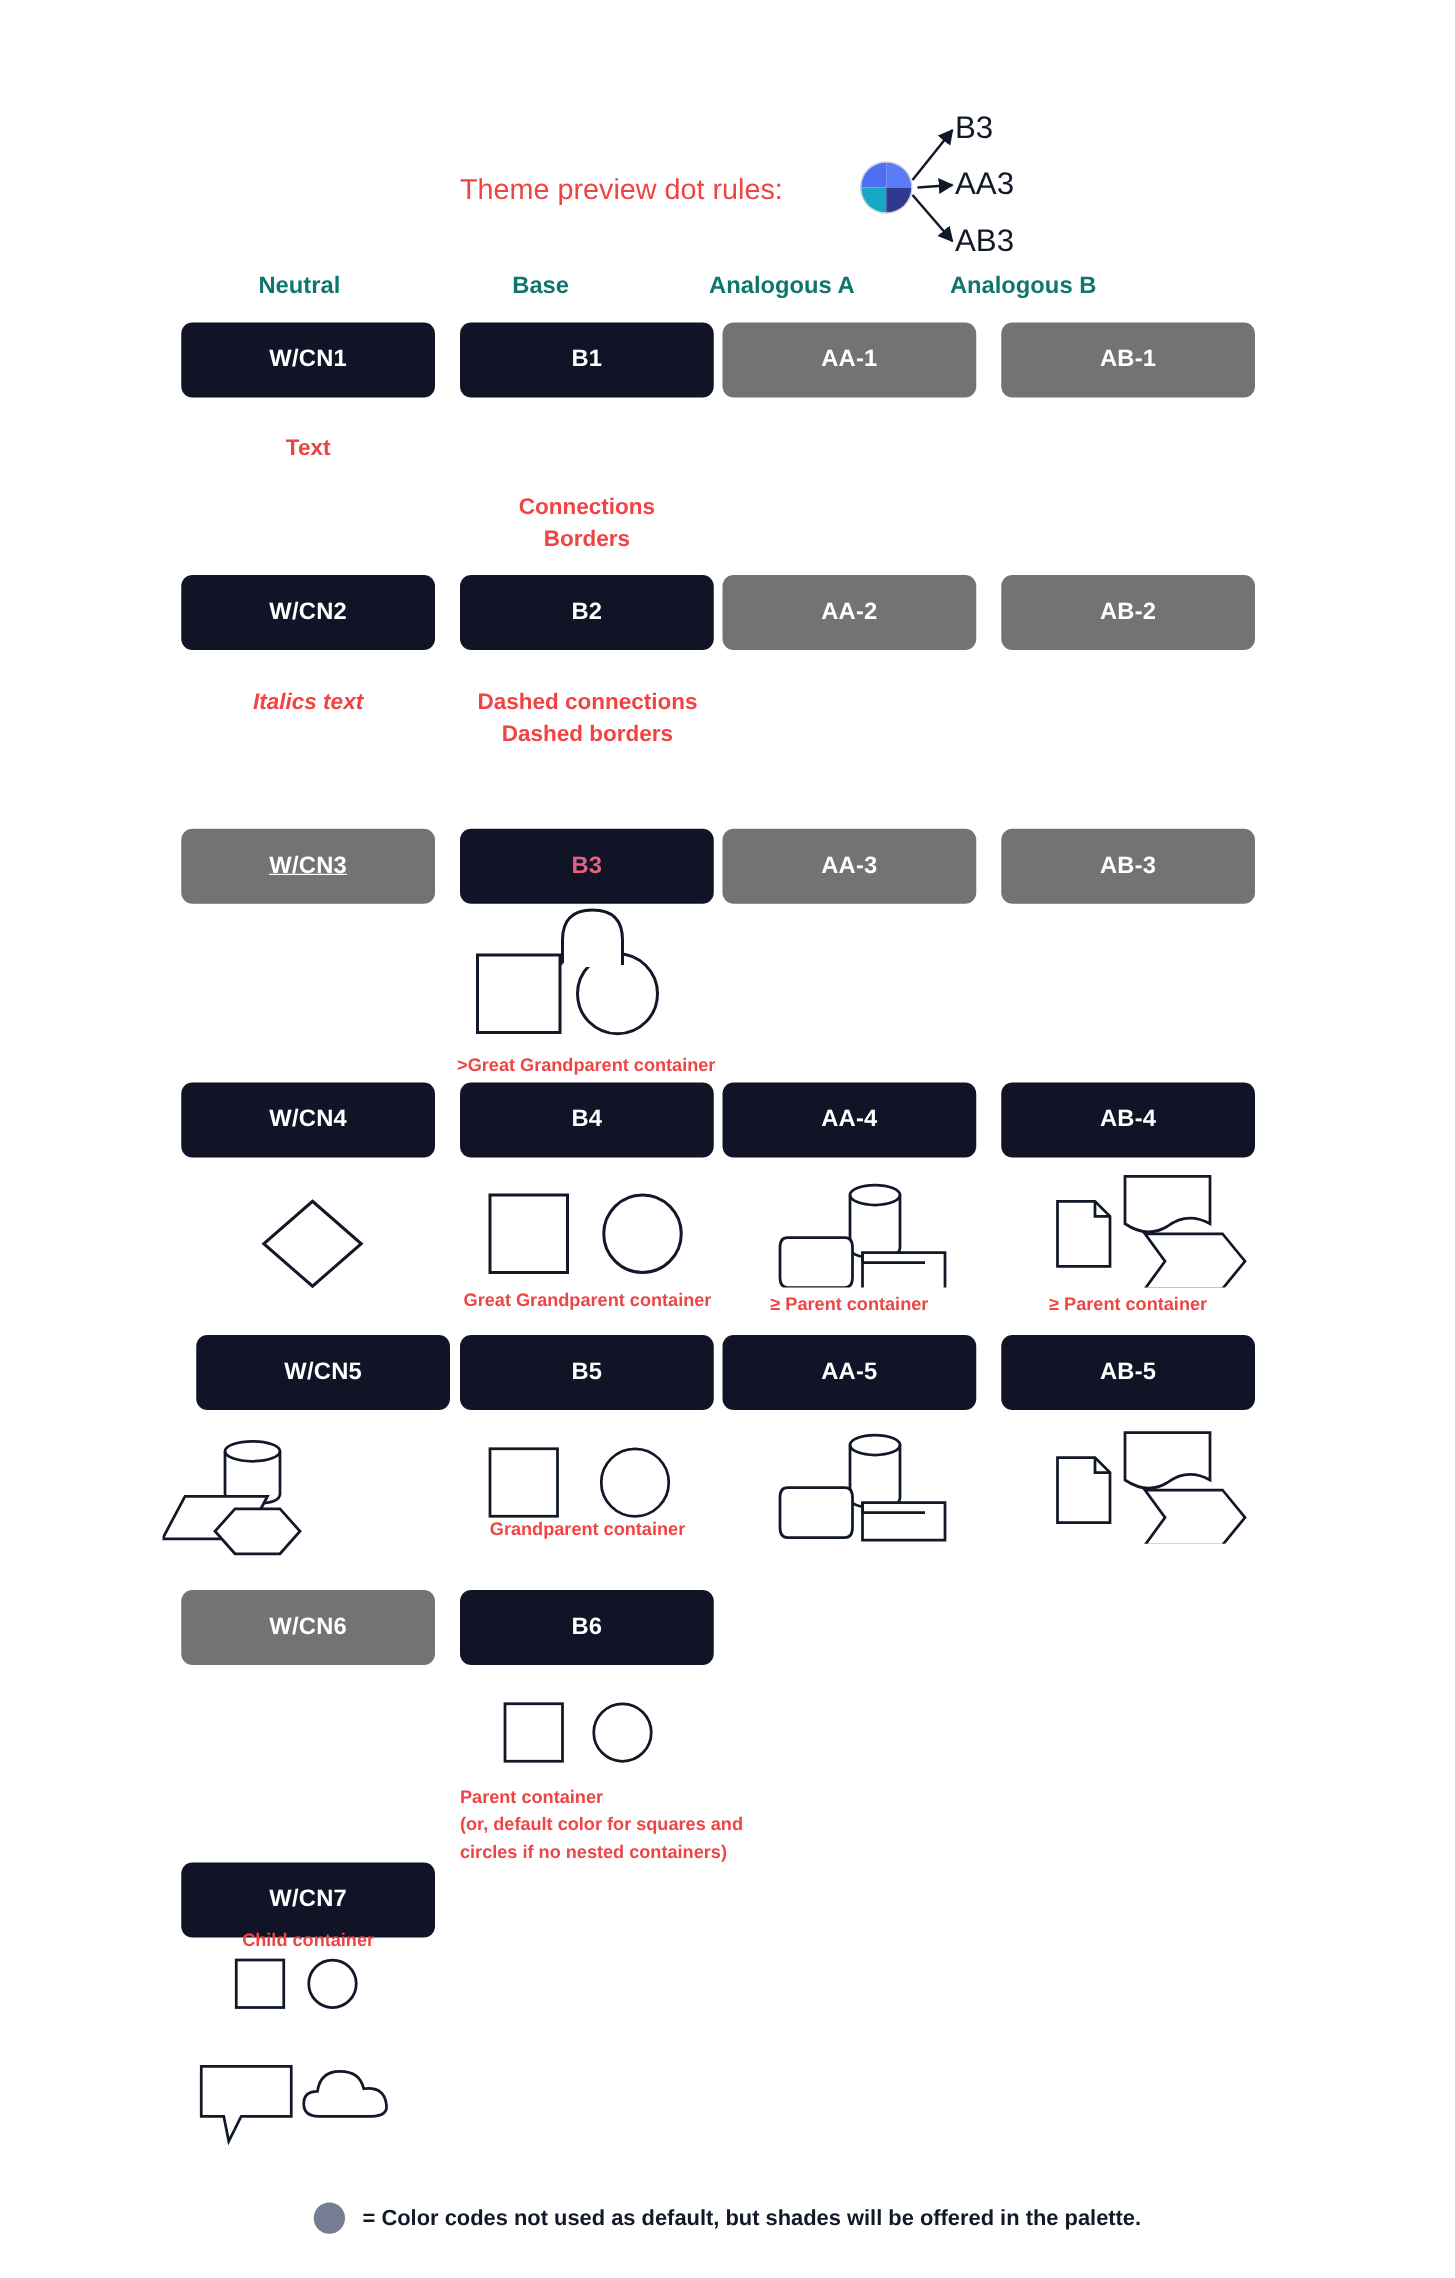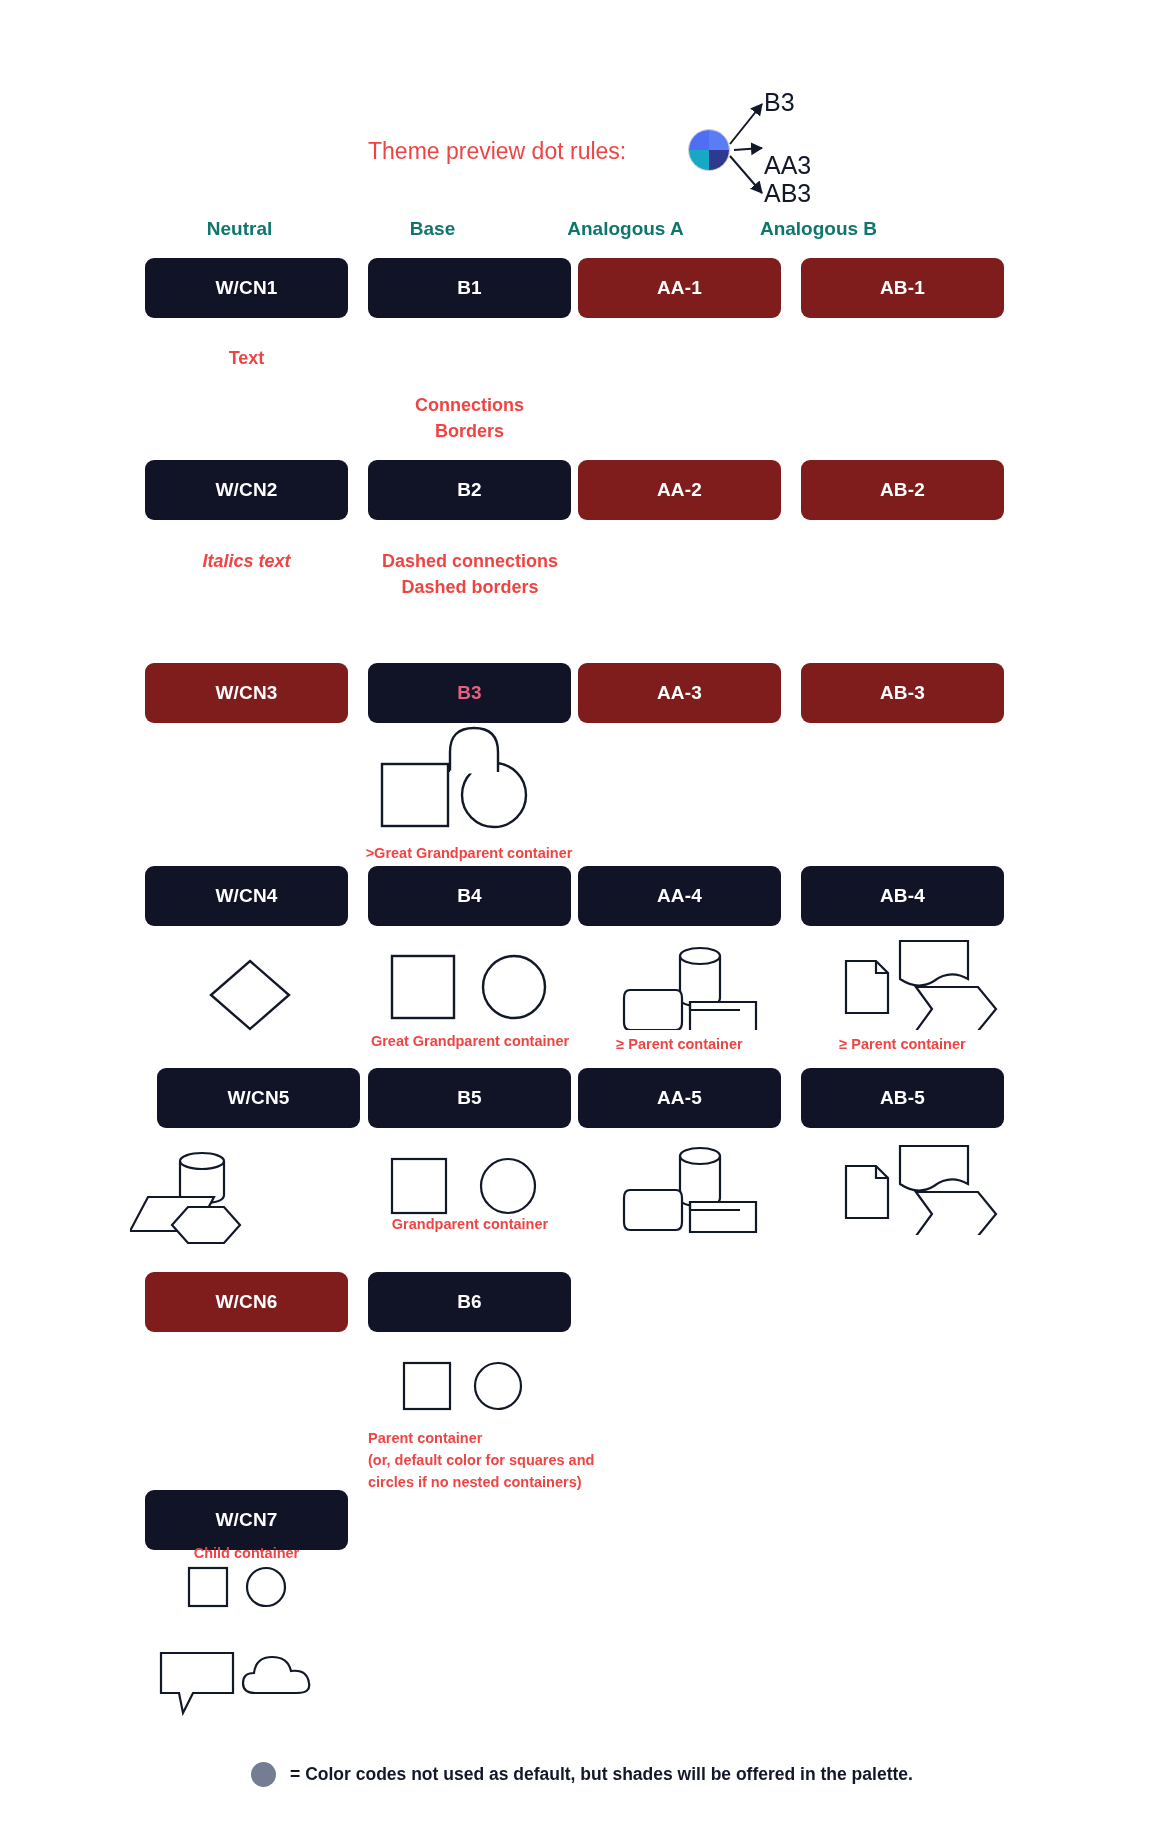--- a/index.html
+++ b/index.html
@@ -47,21 +47,21 @@
   #dot-preview .q3 { left: 0; top: 50%; background: #17a9c4; }
   #dot-preview .q4 { left: 50%; top: 50%; background: #2f3a8f; }
 
   .arrow-label {
     position: absolute;
     font-size: 25px;
     color: #111827;
     white-space: nowrap;
   }
   #lbl-b3  { left: 764px; top: 36px; }
-  #lbl-aa3 { left: 764px; top: 81px; margin-top: 18px; }
+  #lbl-aa3 { left: 764px; top: 81px; }
   #lbl-ab3 { left: 764px; top: 127px; }
 
   
   .col-header {
     position: absolute;
     top: 218px;
     font-size: 19px;
     font-weight: 700;
     text-align: center;
     color: #0f766e;
@@ -74,21 +74,21 @@
     height: 60px;
     border-radius: 9px;
     display: flex;
     align-items: center;
     justify-content: center;
     font-size: 19px;
     font-weight: 700;
     letter-spacing: 0.2px;
   }
   .swatch.dark { background: #101426; color: #ffffff; }
-  .swatch.muted { background: #7f1d1d; color: #ffffff; }
+  .swatch.muted { background: #737373; color: #ffffff; }
   .swatch .pinklabel { color: #e8607f; }
 
   
   .caption {
     position: absolute;
     font-size: 18px;
     font-weight: 700;
     color: #ef4444;
     line-height: 1.42;
   }
@@ -185,21 +185,21 @@
     <span>AA-2</span>
   </div>
 <div class="swatch muted" style="left:801px; top:460px;">
     <span>AB-2</span>
   </div>
 
 <div class="caption center italic" style="left:145px; top:549px; width:203px;">Italics text</div>
 <div class="caption center" style="left:345px; top:549px; width:250px; white-space:pre-line;">Dashed connections
 Dashed borders</div>
 
-<div class="swatch muted" style="left:145px; top:663px;">
+<div class="swatch muted" style="left:145px; top:663px;text-decoration:underline;">
     <span>W/CN3</span>
   </div>
 <div class="swatch dark" style="left:368px; top:663px;">
     <span class="pinklabel">B3</span>
   </div>
 <div class="swatch muted" style="left:578px; top:663px;">
     <span>AA-3</span>
   </div>
 <div class="swatch muted" style="left:801px; top:663px;">
     <span>AB-3</span>

